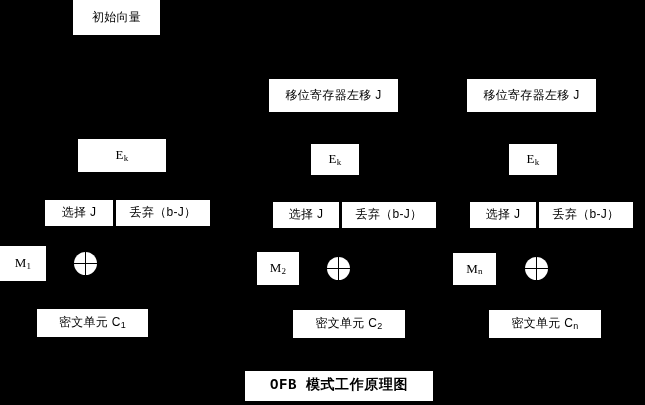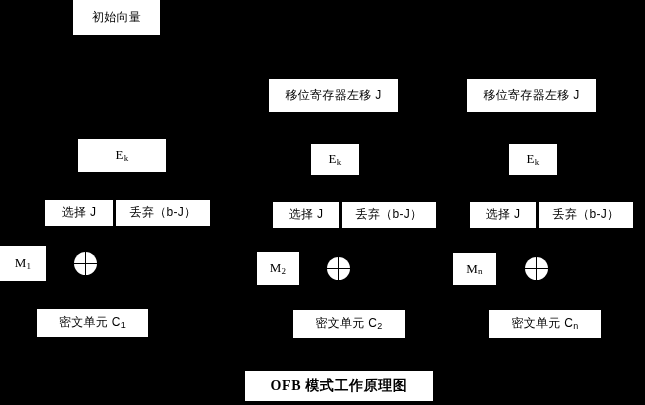--- a/index.html
+++ b/index.html
@@ -28,21 +28,21 @@
     font-size: 12px;
     line-height: 1.1;
     letter-spacing: 0.3px;
     white-space: nowrap;
   }
   .box.serif {
     font-family: "Liberation Serif", "DejaVu Serif", serif;
     font-size: 13px;
   }
   .box.title {
-    font-family: Liberation Serif, serif;
+    font-family: Liberation Mono, monospace;
     font-weight: bold;
     font-size: 14px;
     letter-spacing: 0.6px;
     align-items: center;
   }
   .box .sub {
     font-size: 9px;
     vertical-align: sub;
     position: relative;
     top: 3px;

